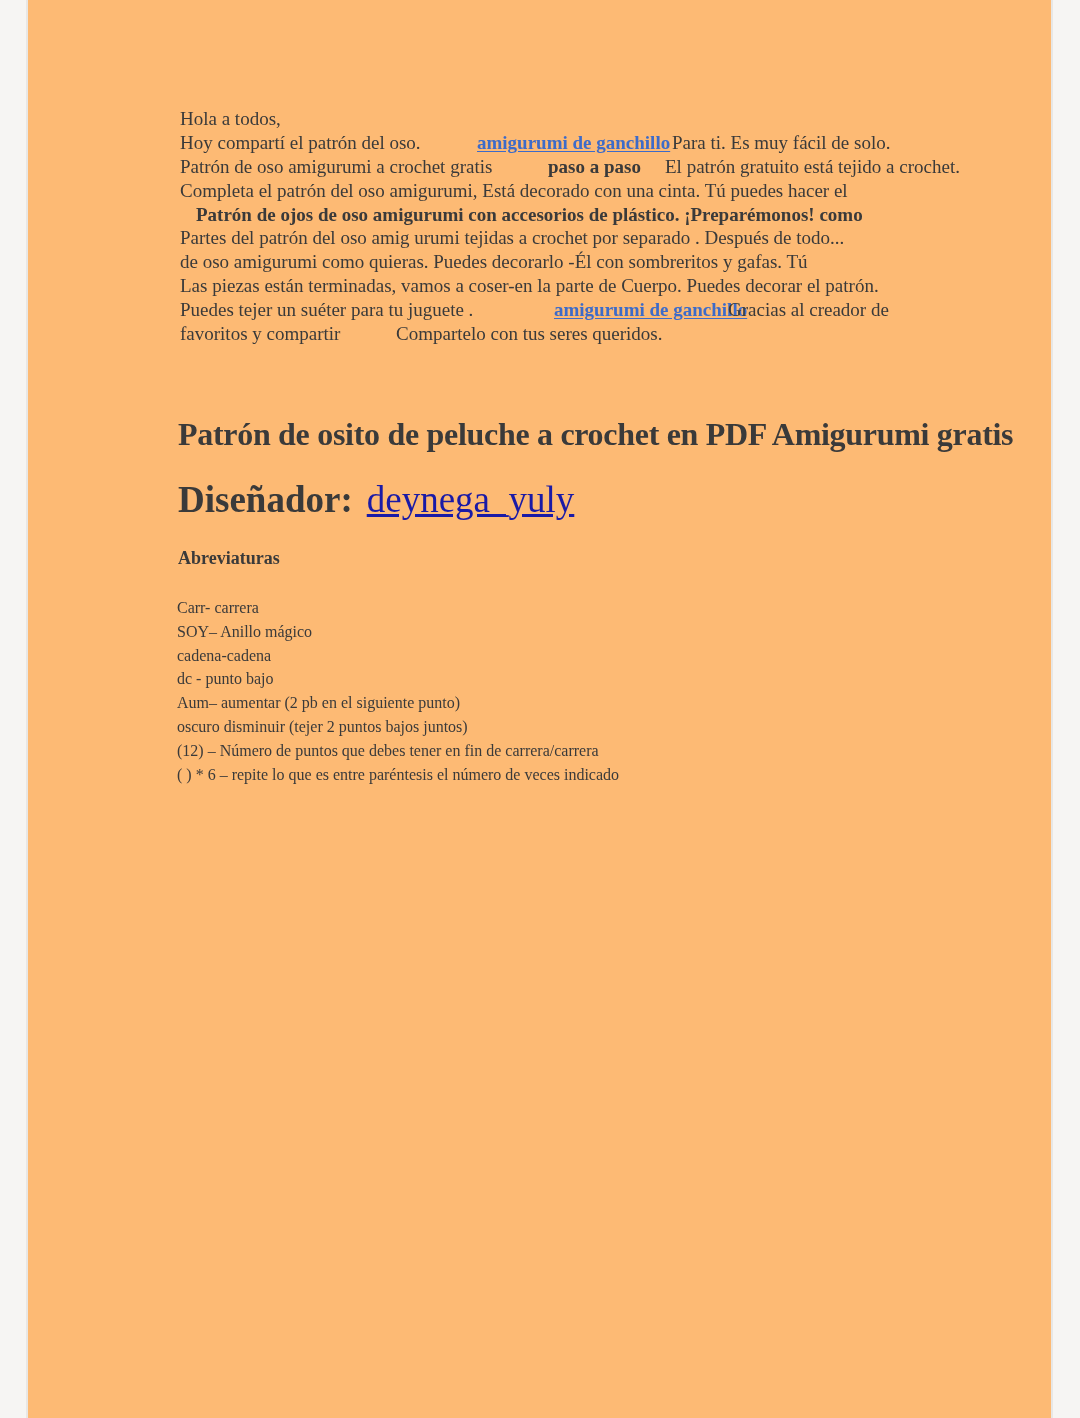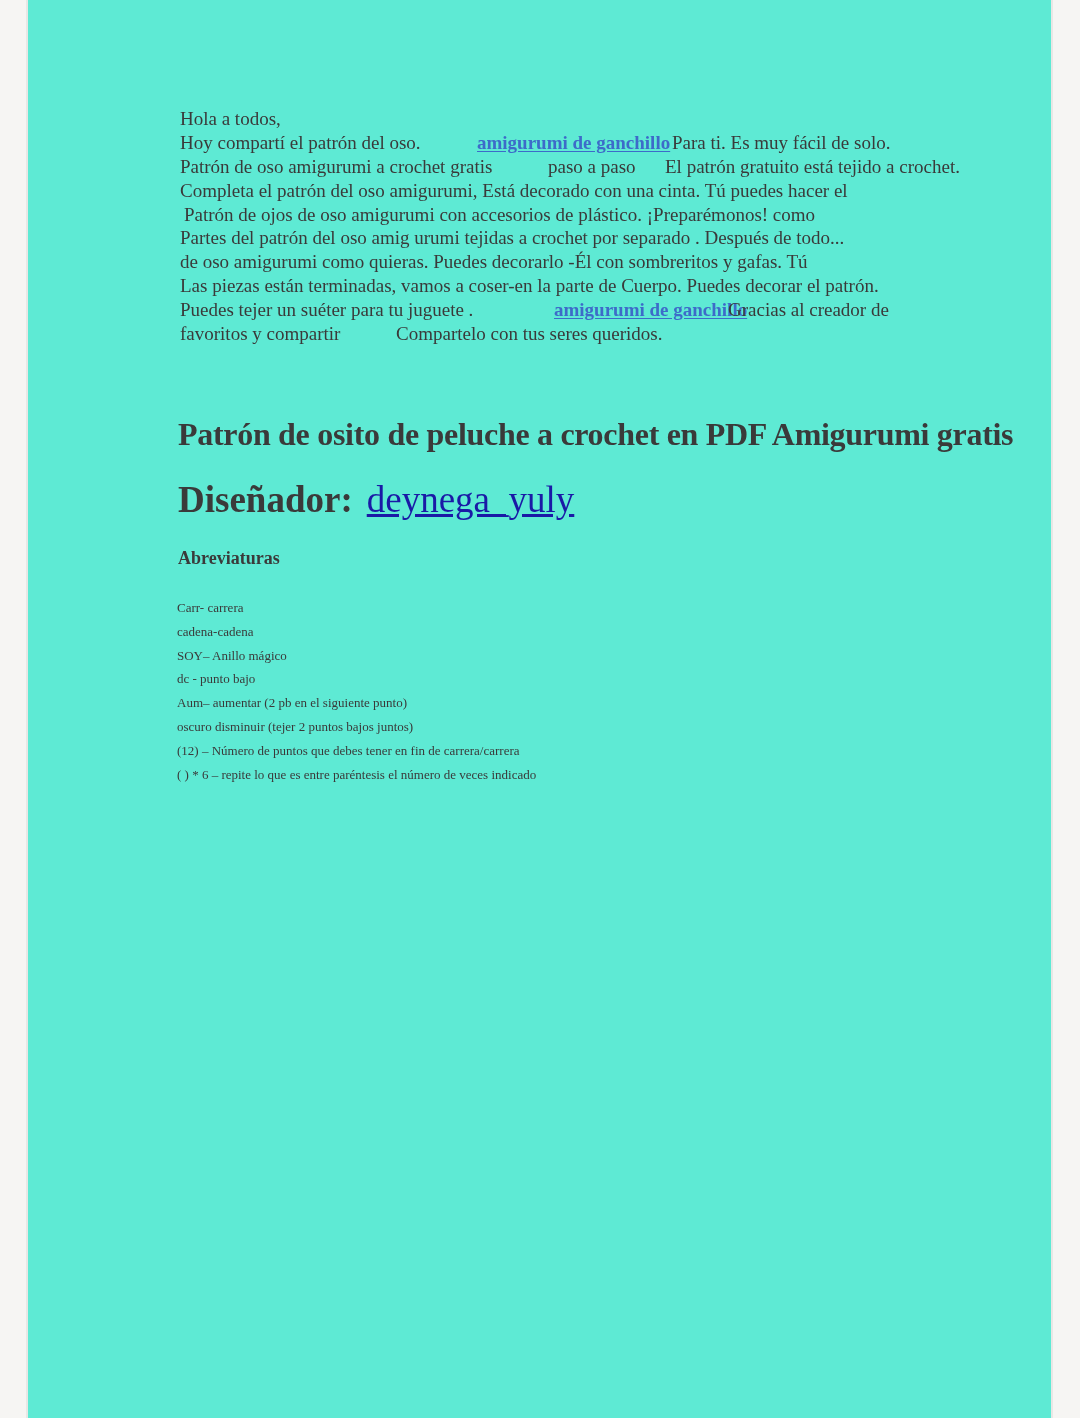--- a/index.html
+++ b/index.html
@@ -5,42 +5,42 @@
   html, body { margin: 0; padding: 0; }
   body {
     width: 1080px; height: 1418px; overflow: hidden;
     background: #f6f5f3;
     font-family: "Liberation Serif", "DejaVu Serif", serif;
     color: #3a3a3a;
     position: relative;
   }
   .page {
     position: absolute; left: 26px; top: 0; width: 1027px; height: 1418px;
-    background: #5eead4;
+    background: #fdba74;
     border-left: 2px solid #e8e7e5;
     border-right: 2px solid #e8e7e5;
     box-sizing: border-box;
   }
   .intro { position: absolute; left: 152px; top: 107px; width: 900px; font-size: 19px; line-height: 23.9px; }
   .line { position: relative; height: 23.9px; white-space: nowrap; }
   .seg { position: absolute; top: 0; white-space: nowrap; }
   .link-bold { color: #3d6bc9; font-weight: bold; text-decoration: underline; text-underline-offset: 2px; }
-  .bold { font-weight: normal; color: #3a3a3a; }
+  .bold { font-weight: bold; color: #3a3a3a; }
   h2.title {
     position: absolute; left: 150px; top: 416px; margin: 0;
     font-family: "Liberation Serif", serif; font-weight: bold; font-size: 32px;
     color: #3a3a3a; letter-spacing: -0.3px; white-space: nowrap;
   }
   .designer {
     position: absolute; left: 150px; top: 478px; margin: 0;
     font-weight: bold; font-size: 37px; color: #3a3a3a; white-space: nowrap;
   }
   .designer a { color: #1a1aa6; font-weight: normal; text-decoration: underline; margin-left: 14px; }
   .abbr-title { position: absolute; left: 150px; top: 548px; font-weight: bold; font-size: 18px; color: #3a3a3a; margin: 0; }
-  .abbr-list { position: absolute; left: 149px; top: 596px; font-size: 13px; line-height: 23.8px; margin: 0; padding: 0; list-style: none; }
+  .abbr-list { position: absolute; left: 149px; top: 596px; font-size: 16px; line-height: 23.8px; margin: 0; padding: 0; list-style: none; }
   .abbr-list li { white-space: nowrap; }
 </style>
 </head>
 <body>
 
 <div class="page">
   <div class="intro" id="intro">
       <div class="line">
         <span class="seg" style="left: 0px;">Hola a todos,</span>
       </div>
@@ -51,21 +51,21 @@
       </div>
       <div class="line">
         <span class="seg" style="left: 0px;">Patrón de oso amigurumi a crochet gratis</span>
         <span class="seg bold" style="left: 368px;">paso a paso</span>
         <span class="seg" style="left: 485px;">El patrón gratuito está tejido a crochet.</span>
       </div>
       <div class="line">
         <span class="seg" style="left: 0px;">Completa el patrón del oso amigurumi, Está decorado con una cinta. Tú puedes hacer el</span>
       </div>
       <div class="line">
-        <span class="seg" style="left: 4px;">Patrón de ojos de oso amigurumi con accesorios de plástico. ¡Preparémonos! como</span>
+        <span class="seg" style="left: 16px; font-weight: bold;">Patrón de ojos de oso amigurumi con accesorios de plástico. ¡Preparémonos! como</span>
       </div>
       <div class="line">
         <span class="seg" style="left: 0px;">Partes del patrón del oso amig urumi tejidas a crochet por separado . Después de todo...</span>
       </div>
       <div class="line">
         <span class="seg" style="left: 0px;">de oso amigurumi como quieras. Puedes decorarlo  -Él con sombreritos y gafas. Tú</span>
       </div>
       <div class="line">
         <span class="seg" style="left: 0px;">Las piezas están terminadas, vamos a coser-en la parte de Cuerpo. Puedes decorar el patrón.</span>
       </div>
@@ -83,21 +83,21 @@
   <h2 class="title">Patrón de osito de peluche a crochet en PDF Amigurumi gratis</h2>
 
   <h1 class="designer">
     <span>Diseñador:</span><a>deynega_yuly</a>
   </h1>
 
   <h3 class="abbr-title">Abreviaturas</h3>
 
   <ul class="abbr-list">
     <li>Carr- carrera</li>
+    <li>SOY– Anillo mágico</li>
     <li>cadena-cadena</li>
-    <li>SOY– Anillo mágico</li>
     <li>dc - punto bajo</li>
     <li>Aum– aumentar (2 pb en el siguiente punto)</li>
     <li>oscuro disminuir (tejer 2 puntos bajos juntos)</li>
     <li>(12) – Número de puntos que debes tener en fin de carrera/carrera</li>
     <li>( ) * 6 – repite lo que es entre paréntesis el número de veces indicado</li>
   </ul>
 </div>
 
 </body></html>

